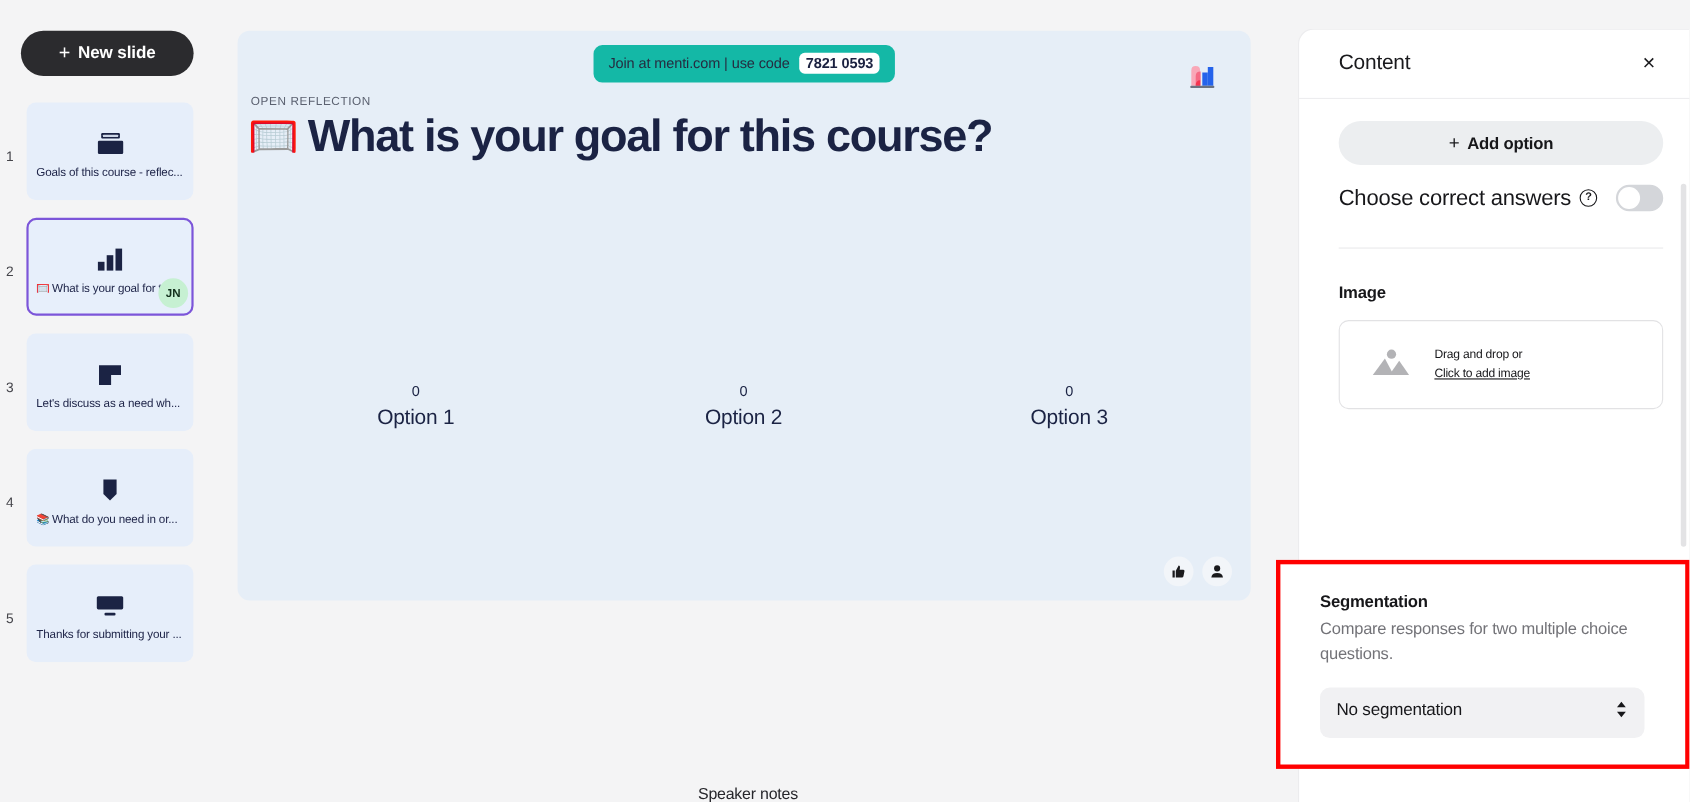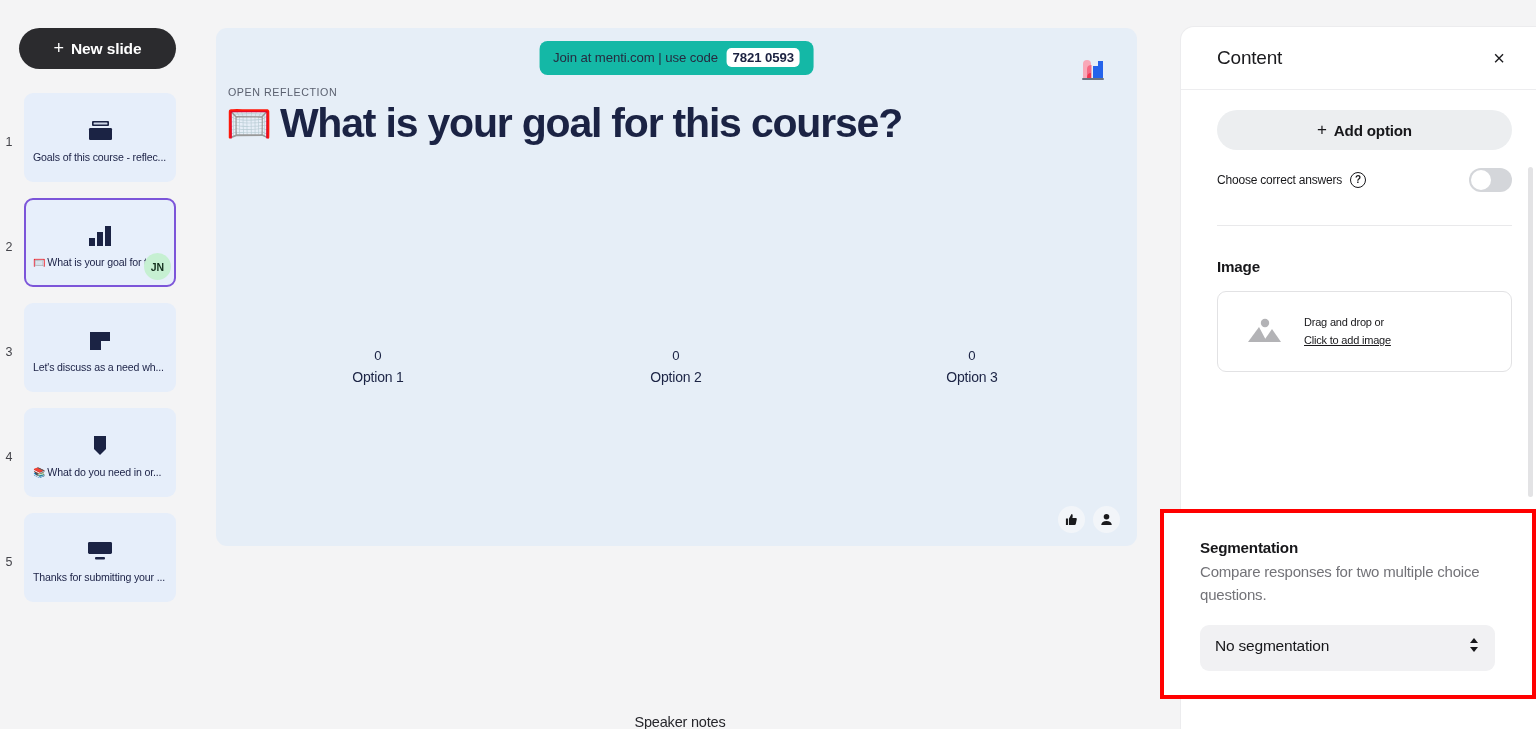--- a/index.html
+++ b/index.html
@@ -99,21 +99,21 @@
   }
   .title-emoji { font-size: 37px; line-height: 1; }
 
   .bars-row {
     position: absolute; left: 0; right: 0; top: 320px; height: 70px;
   }
   .bar-col {
     position: absolute; top: 0; width: 180px; text-align: center;
   }
   .bar-count { font-size: 13.2px; color: #1b2344; font-weight: 500; }
-  .bar-name  { font-size: 14px; color: #1b2344; margin-top: 6px; letter-spacing:-0.2px;}
+  .bar-name  { font-size: 19px; color: #1b2344; margin-top: 6px; letter-spacing:-0.2px;}
 
   .slide-actions { position: absolute; right: 17px; bottom: 13px; display: flex; gap: 8px; }
   .circle-btn {
     width: 27px; height: 27px; border-radius: 50%;
     background: #f2f5f9; display: flex; align-items: center; justify-content: center;
     cursor: pointer; border: none;
   }
   .speaker-notes {
     position: absolute; left: 0; right: 0; bottom: -1px;
     text-align: center; font-size: 14.5px; color: #26262b;
@@ -150,21 +150,21 @@
     font-size: 15.2px; font-weight: 700; letter-spacing: -0.2px;
     display: flex; align-items: center; justify-content: center; gap: 7px;
     cursor: pointer;
   }
   .add-option-btn .plus { font-weight: 400; font-size: 17px; }
 
   .row-toggle {
     margin-top: 18px; width: 295px;
     display: flex; align-items: center;
   }
-  .row-toggle-label { font-size: 12px; color: #17171a; letter-spacing:-0.2px; }
+  .row-toggle-label { font-size: 20px; color: #17171a; letter-spacing:-0.2px; }
   .help-icon {
     width: 16px; height: 16px; border-radius: 50%;
     border: 1.4px solid #17171a; margin-left: 8px;
     font-size: 10px; line-height: 13px; text-align: center; color: #17171a;
     font-weight: 700; cursor: pointer;
   }
   .toggle {
     margin-left: auto; width: 43px; height: 24px; border-radius: 12px;
     background: #d4d6da; position: relative; cursor: pointer; border: none;
   }

